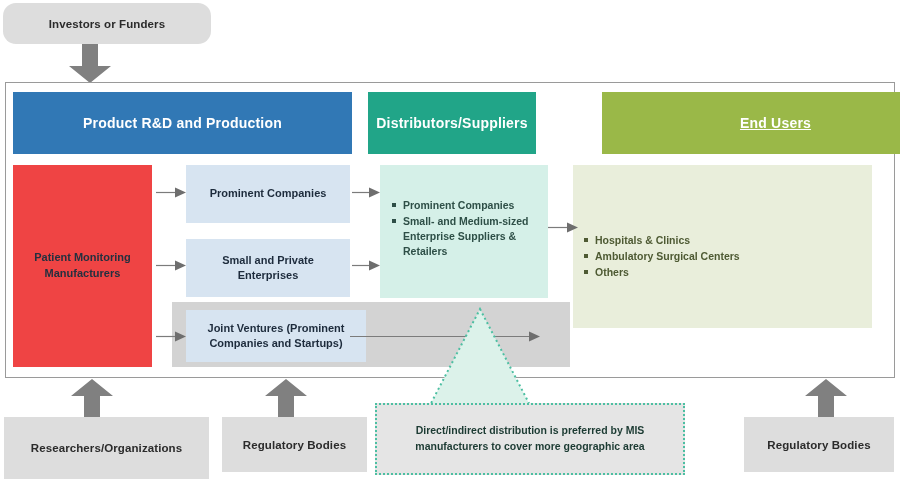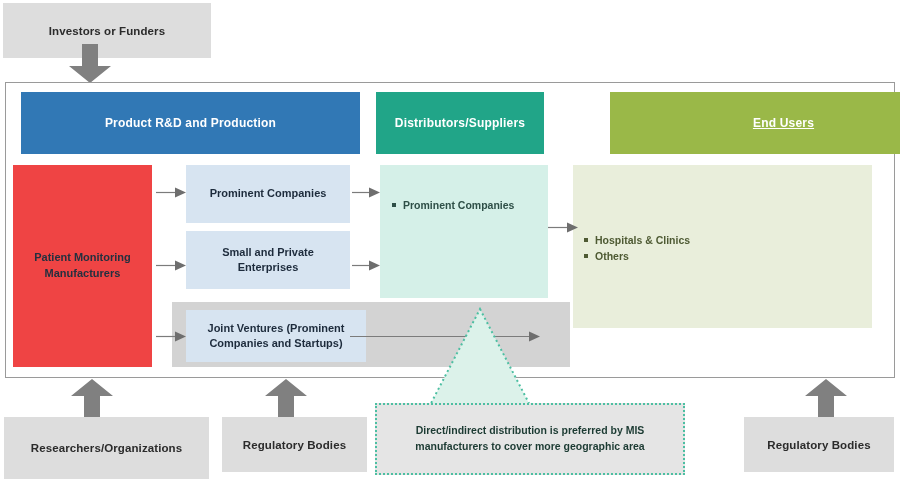--- a/index.html
+++ b/index.html
@@ -37,24 +37,23 @@
     background: #ffffff;
   }
 
   
   .col-header {
     display: flex;
     align-items: center;
     justify-content: center;
     text-align: center;
     color: #ffffff;
-    font-size: 12px;
+    font-size: 14px;
     font-weight: 700;
     letter-spacing: .2px;
-    margin-left: 8px;
   }
   .hdr-blue  { background: #3178b5; }
   .hdr-teal  { background: #23a municipal; }
   .hdr-teal  { background: #21a588; }
   .hdr-green { background: #97b council; }
   .hdr-green { background: #9ab848; }
 
   
   .panel-slate {
     background: #ef4444;
@@ -129,21 +128,21 @@
     font-weight: 700;
     color: #1c3b33;
     line-height: 1.5;
     padding: 4px 10px;
   }
   .callout-tail { pointer-events: none; }
 </style>
 </head>
 <body>
 
-<div class="abs ext-box" style="left:3px; top:3px; width:208px; height:55px;">
+<div class="abs ext-box" style="left:3px; top:3px; width:208px; height:41px;border-radius:13px;">
   <span>Investors or Funders</span>
 </div>
 
 <svg class="abs block-arrow" style="left:68px; top:44px; width:44px; height:40px;" viewBox="0 0 44 40">
   <polygon points="14,0 30,0 30,22 43,22 22,39 1,22 14,22" fill="#808080"></polygon>
 </svg>
 
 <div class="abs main-frame" style="left:5px; top:82px; width:890px; height:296px;"></div>
 
 <div class="abs col-header hdr-blue" style="left:13px; top:92px; width:339px; height:62px;">
@@ -158,36 +157,38 @@
 
 <div class="abs gray-band" style="left:172px; top:302px; width:398px; height:65px;"></div>
 
 <div class="abs panel-slate" style="left:13px; top:165px; width:139px; height:202px; padding:0 8px;">
   <span>Patient Monitoring Manufacturers</span>
 </div>
 
 <div class="abs panel-lightblue" style="left:186px; top:165px; width:164px; height:58px; padding:0 6px;">
   <span>Prominent Companies</span>
 </div>
-<div class="abs panel-lightblue" style="left:186px; top:231px; width:164px; height:58px; padding:0 14px;">
+<div class="abs panel-lightblue" style="left:186px; top:239px; width:164px; height:58px; padding:0 14px;">
   <span>Small and Private Enterprises</span>
 </div>
 <div class="abs panel-lightblue" style="left:186px; top:310px; width:180px; height:52px; padding:0 6px;">
   <span style="white-space:pre-line;">Joint Ventures (Prominent Companies and Startups)</span>
 </div>
 
 <div class="abs panel-mint" style="left:380px; top:165px; width:168px; height:133px;">
   <ul class="bullets bullets-mint" style="position:absolute; left:12px; top:33px; right:8px;">
     <li>Prominent Companies</li>
+    <li>Small- and Medium-sized Enterprise Suppliers &amp; Retailers</li>
   </ul>
 </div>
 
 <div class="abs panel-palegreen" style="left:573px; top:165px; width:299px; height:163px;">
   <ul class="bullets bullets-green" style="position:absolute; left:11px; top:68px; right:8px;">
     <li>Hospitals &amp; Clinics</li>
+    <li>Ambulatory Surgical Centers</li>
     <li>Others</li>
   </ul>
 </div>
 
 <svg class="abs" style="left:156px; top:187px; width:30px; height:11px;" viewBox="0 0 30 11">
   <line x1="0" y1="5.5" x2="19" y2="5.5" stroke="#7b7b7b" stroke-width="1.2"></line>
   <polygon points="19,0.5 30,5.5 19,10.5" fill="#6e6e6e"></polygon>
 </svg>
 
 <svg class="abs" style="left:156px; top:260px; width:30px; height:11px;" viewBox="0 0 30 11">

